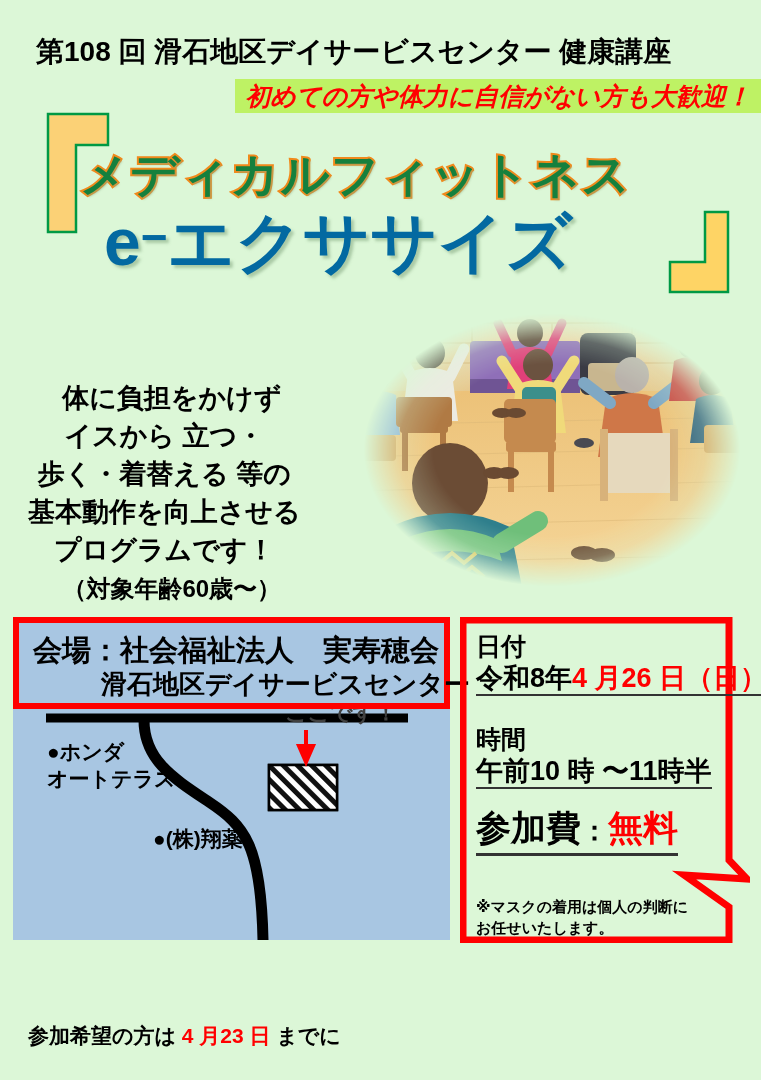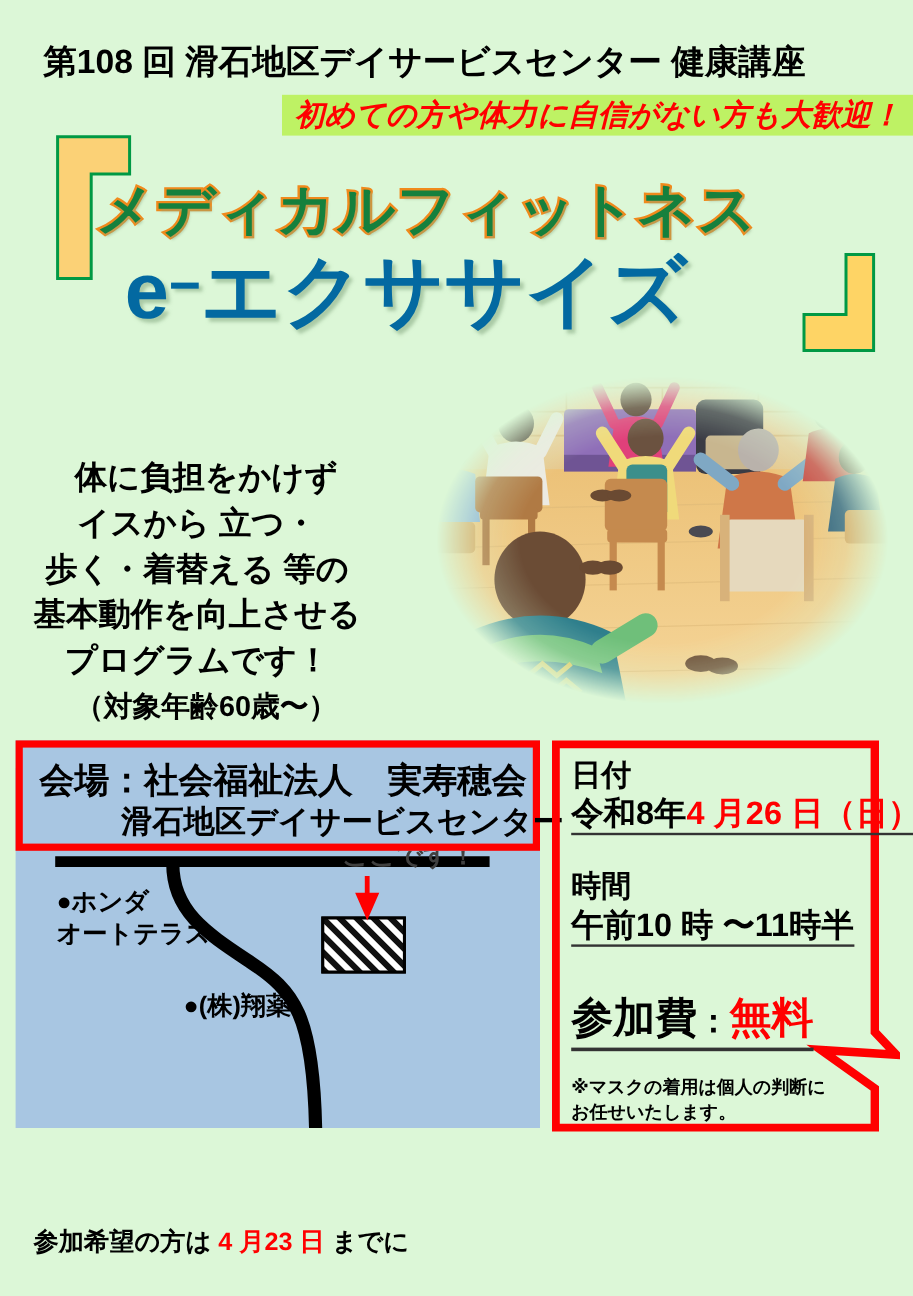--- a/index.html
+++ b/index.html
@@ -183,21 +183,21 @@
   .info-v {
     font-size: 27px;
     font-weight: bold;
     border-bottom: 2px solid #333;
     display: inline-block;
     line-height: 32px;
     white-space: nowrap;
   }
   .red { color: #ff0000; }
   .fee-row {
-    margin-top: 38px;
+    margin-top: 17px;
     font-size: 35px;
     font-weight: bold;
     border-bottom: 3px solid #333;
     display: inline-block;
     line-height: 44px;
     white-space: nowrap;
   }
   .mask-note {
     position: absolute;
     left: 16px;

